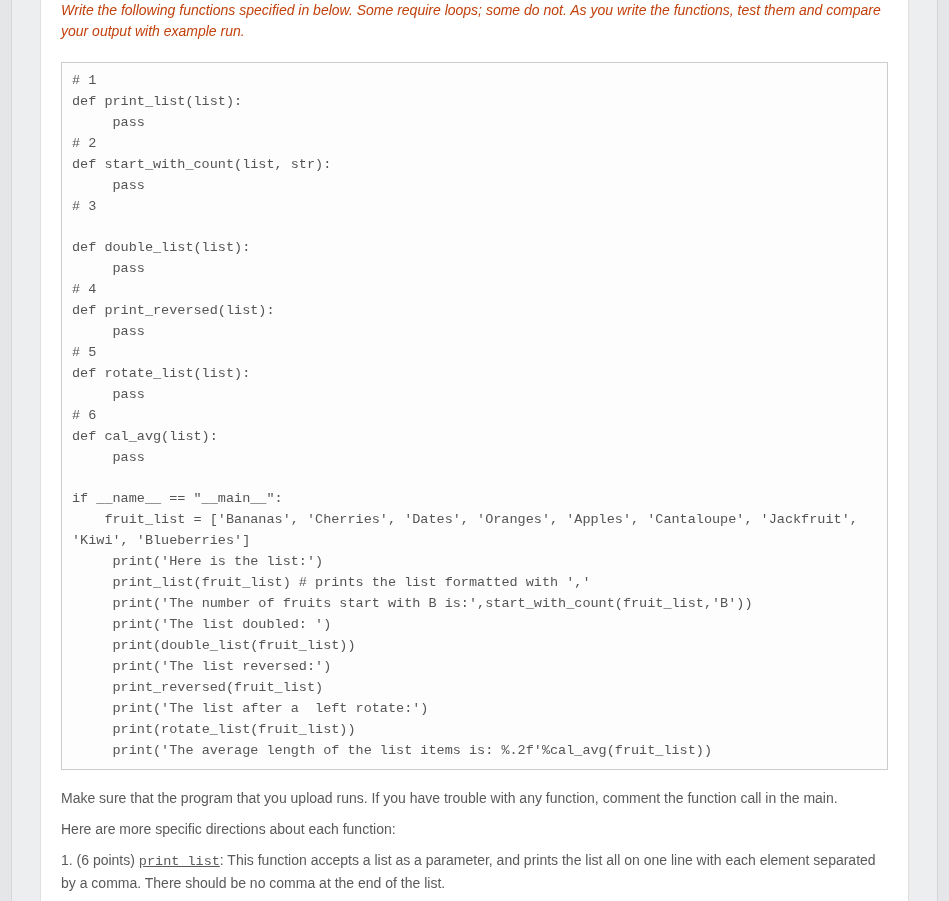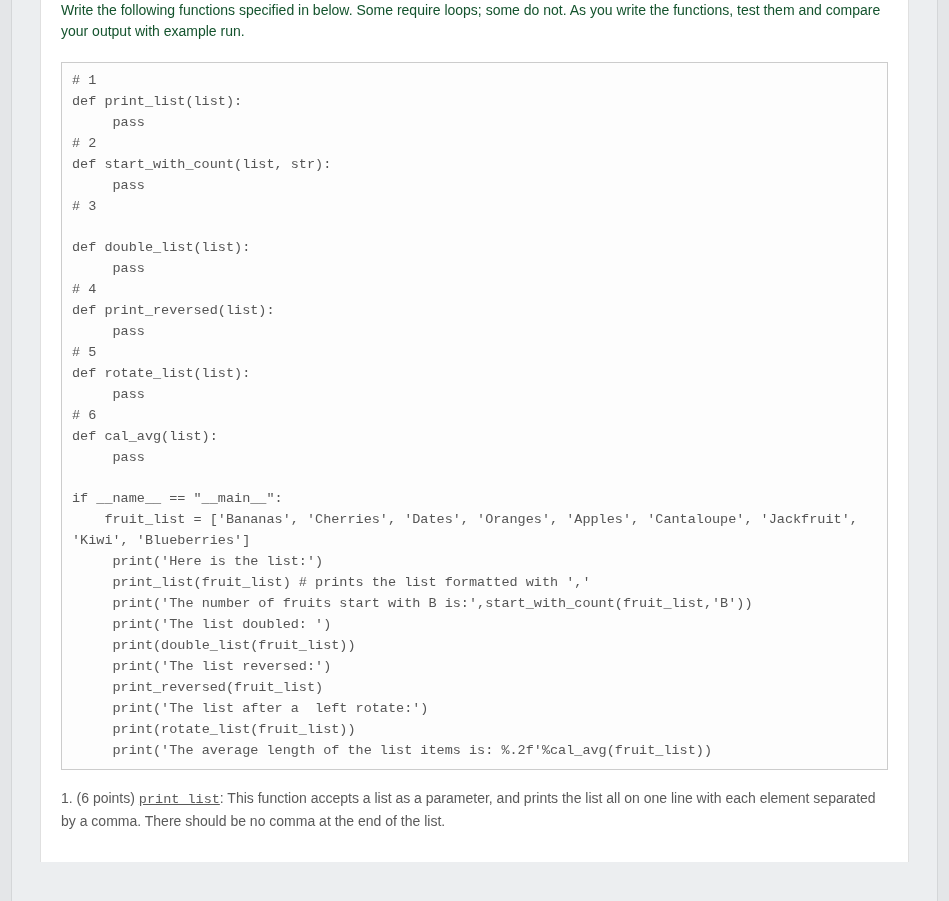--- a/index.html
+++ b/index.html
@@ -20,22 +20,23 @@
     background: #fff;
     padding: 0 20px 20px 20px;
     border-left: 1px solid #e0e0e0;
     border-right: 1px solid #e0e0e0;
   }
   .content {
     max-width: 870px;
     margin: 0 auto;
   }
   .intro-text {
-    color: #14532d;
+    color: #c2410c;
     padding-bottom: 10px;
+    font-style: italic;
   }
   .code-block {
     border: 1px solid #ccc;
     background: #fdfdfd;
     padding: 8px 10px;
     margin: 10px 0 18px 0;
     font-family: "Courier New", Courier, monospace;
     font-size: 13.5px;
     line-height: 1.55;
     white-space: pre-wrap;
@@ -88,20 +89,22 @@
      print_list(fruit_list) # prints the list formatted with ','
      print('The number of fruits start with B is:',start_with_count(fruit_list,'B'))
      print('The list doubled: ')
      print(double_list(fruit_list))
      print('The list reversed:')
      print_reversed(fruit_list)
      print('The list after a  left rotate:')
      print(rotate_list(fruit_list))
      print('The average length of the list items is: %.2f'%cal_avg(fruit_list))</pre>
 
+    <p class="para">Make sure that the program that you upload runs. If you have trouble with any function, comment the function call in the main.</p>
 
+    <p class="para">Here are more specific directions about each function:</p>
 
     <p class="para">
       <span>1. (6 points) </span><span class="mono">print_list</span><span>: This function accepts a list as a parameter, and prints the list all on one line with each element separated by a comma. There should be no comma at the end of the list.</span>
     </p>
 
   </div>
 </div>
 
 </body></html>

